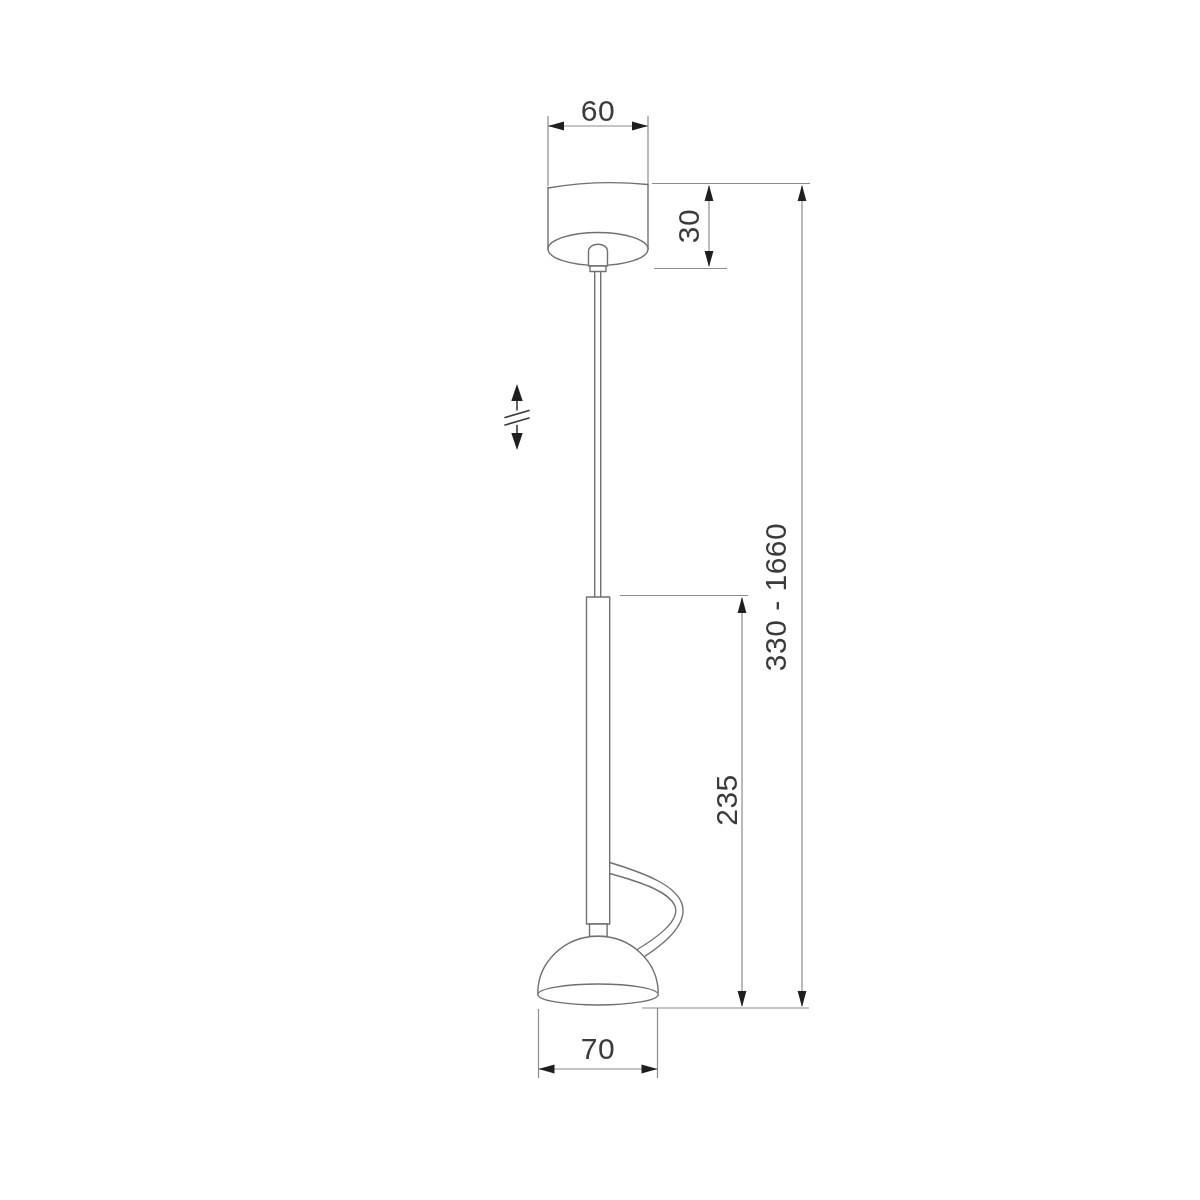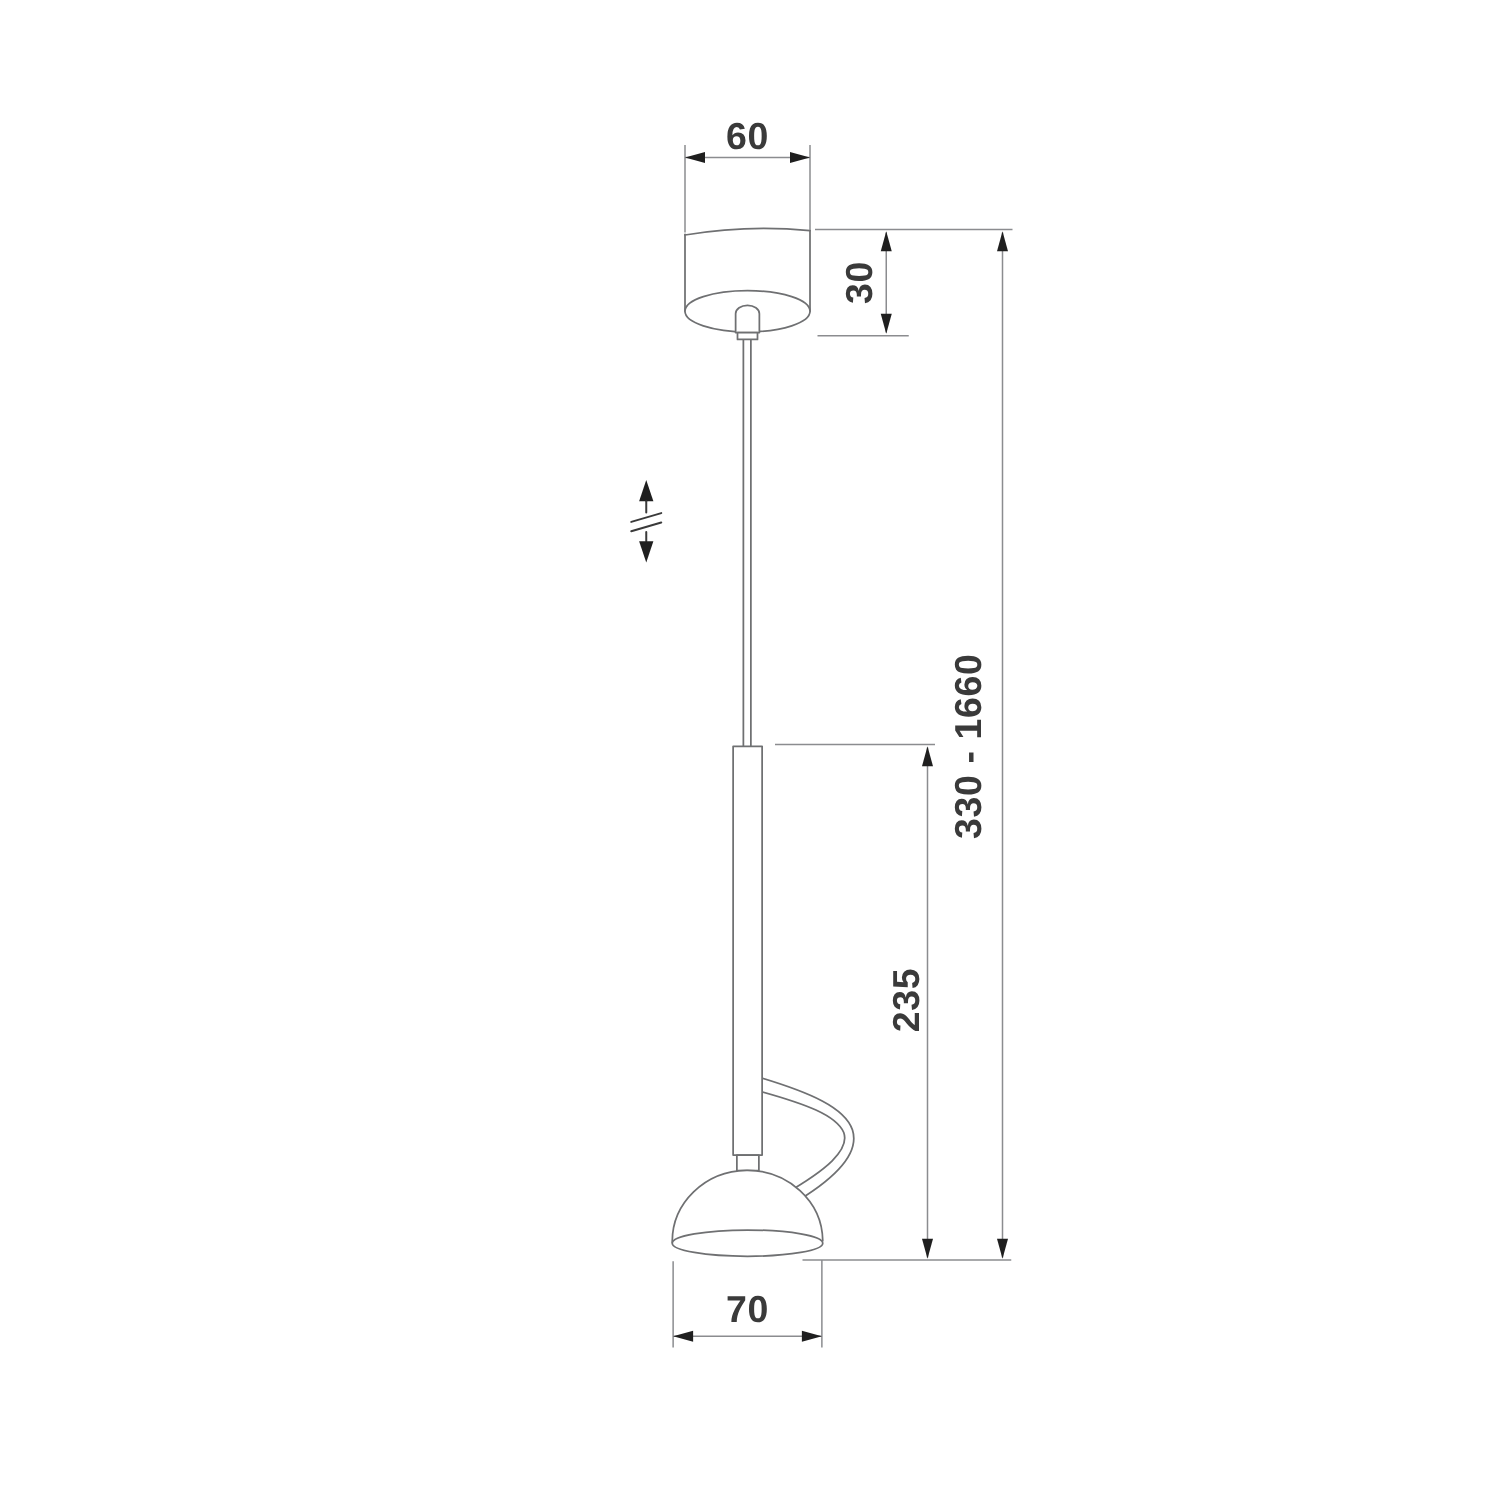--- a/index.html
+++ b/index.html
@@ -7,21 +7,20 @@
     padding: 0;
     background: #ffffff;
     font-family: "Liberation Sans", sans-serif;
   }
   .canvas {
     position: relative;
     width: 1200px;
     height: 1200px;
     background: #ffffff;
     overflow: hidden;
-    font-weight: bold;
   }
   svg { display: block; }
 
   .outline {
     stroke: #6f7072;
     stroke-width: 1.4;
     fill: none;
     stroke-linecap: round;
     stroke-linejoin: round;
   }

